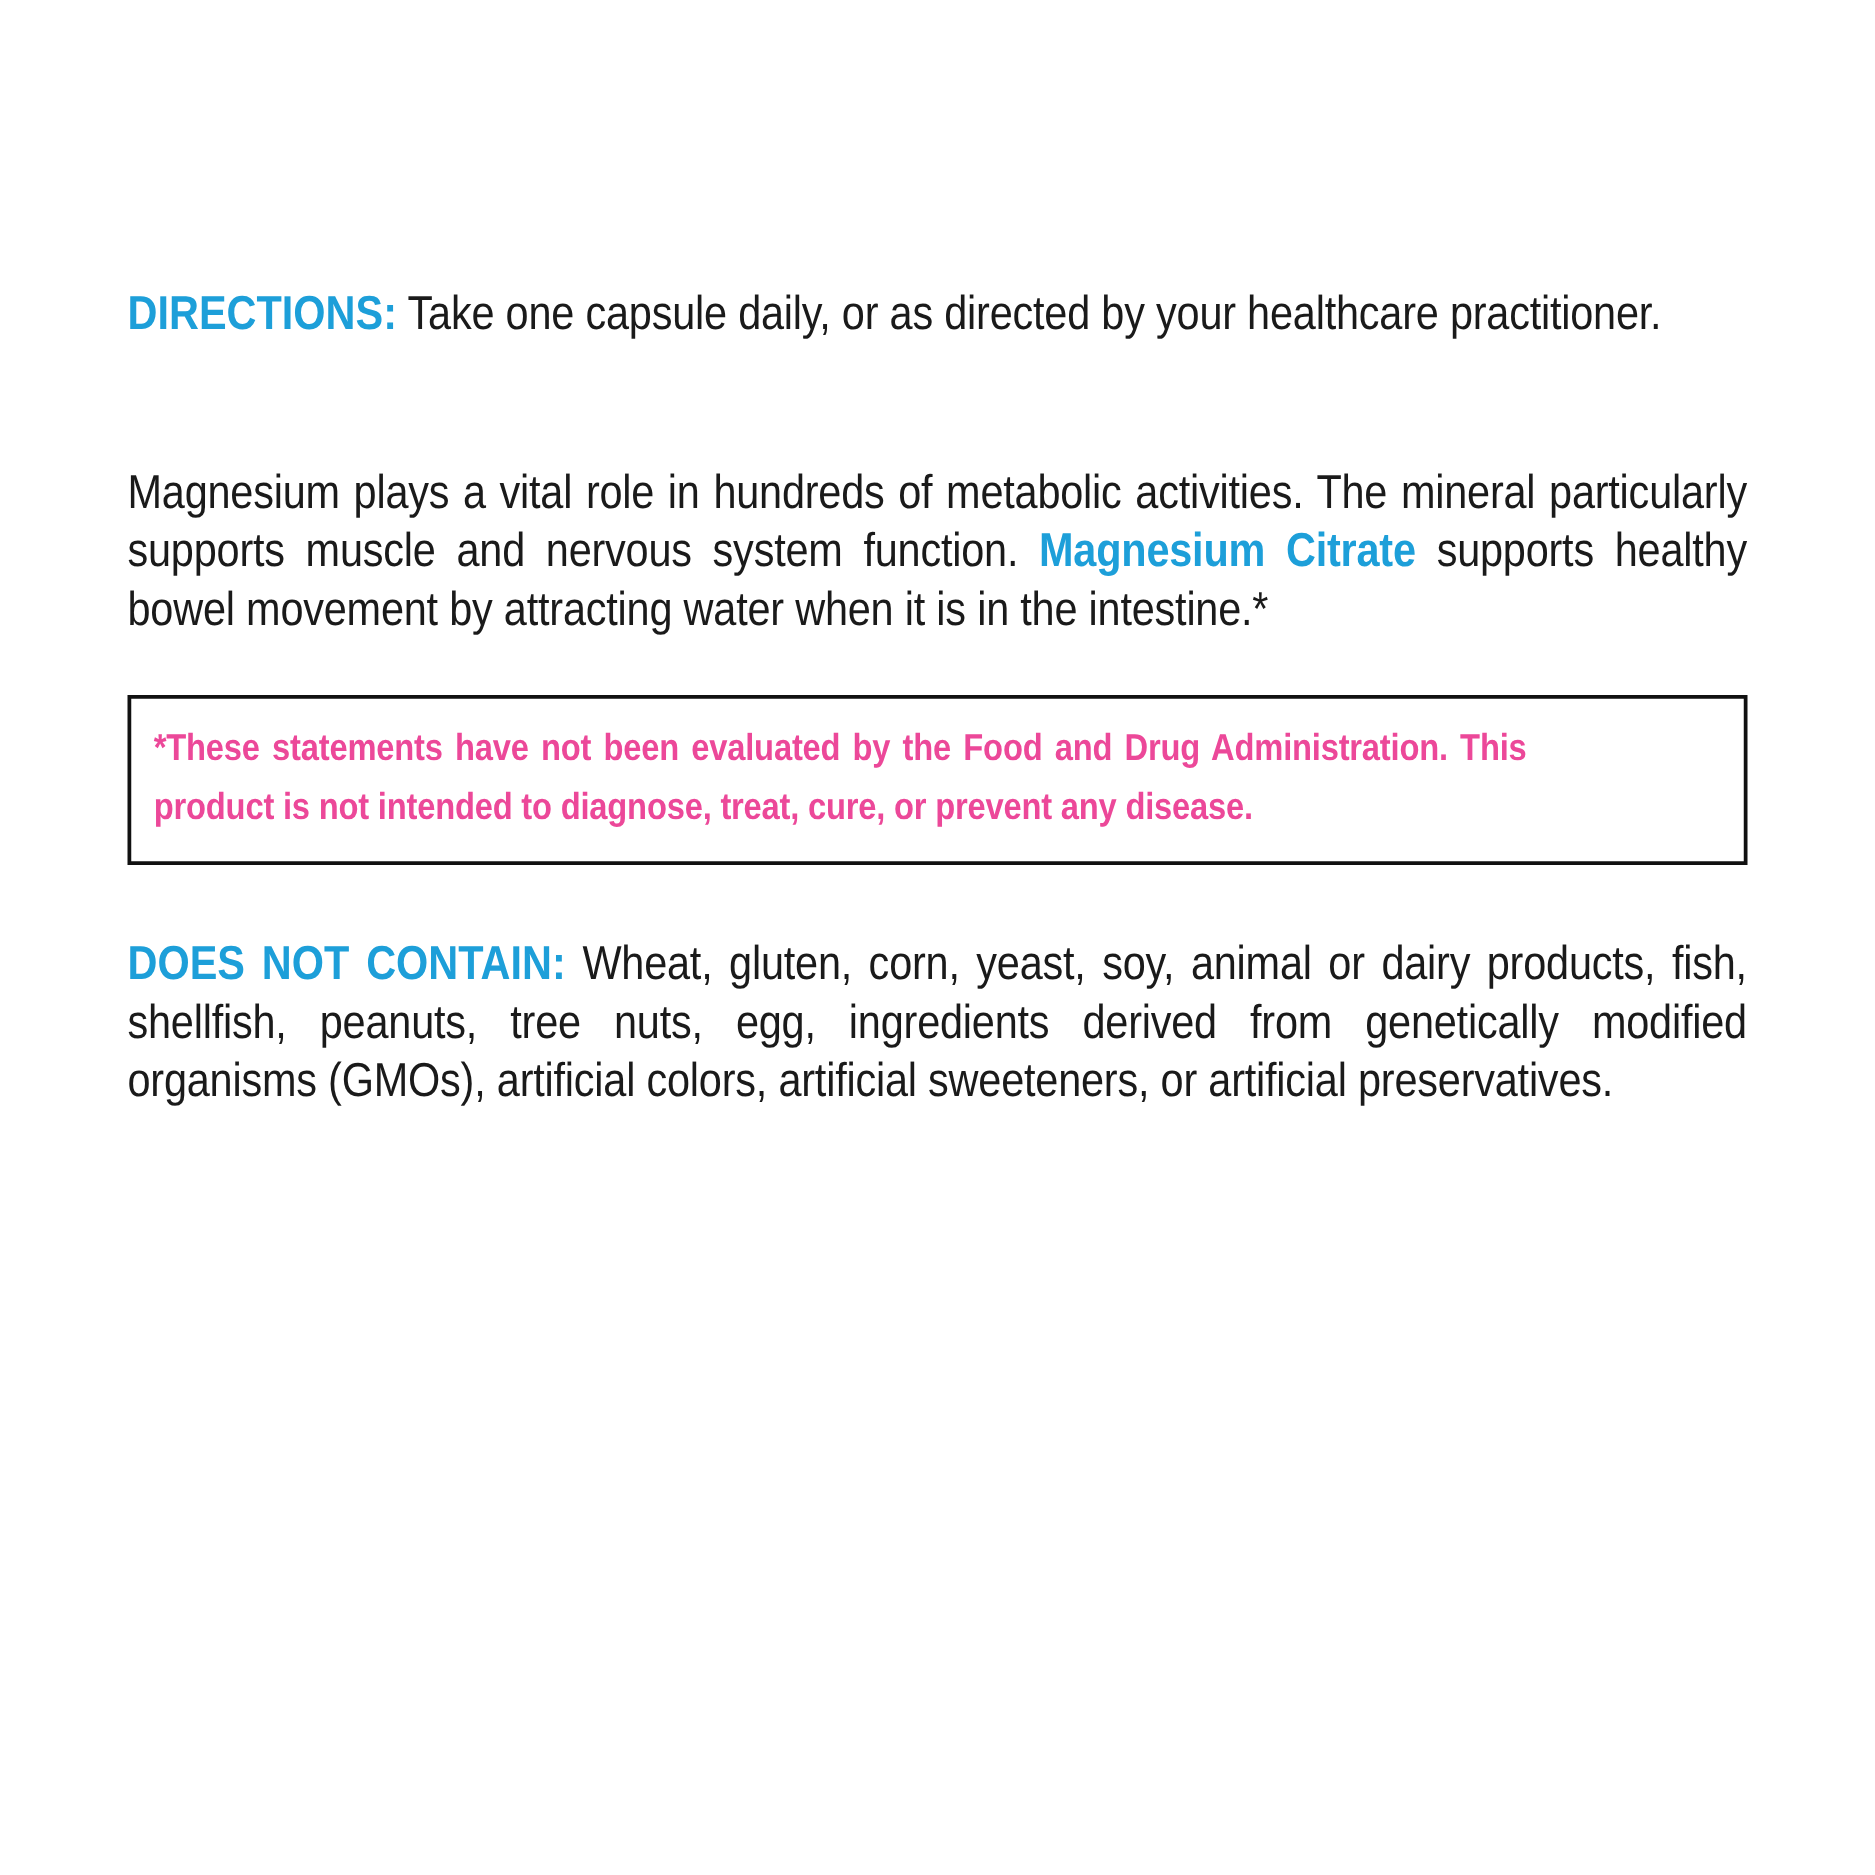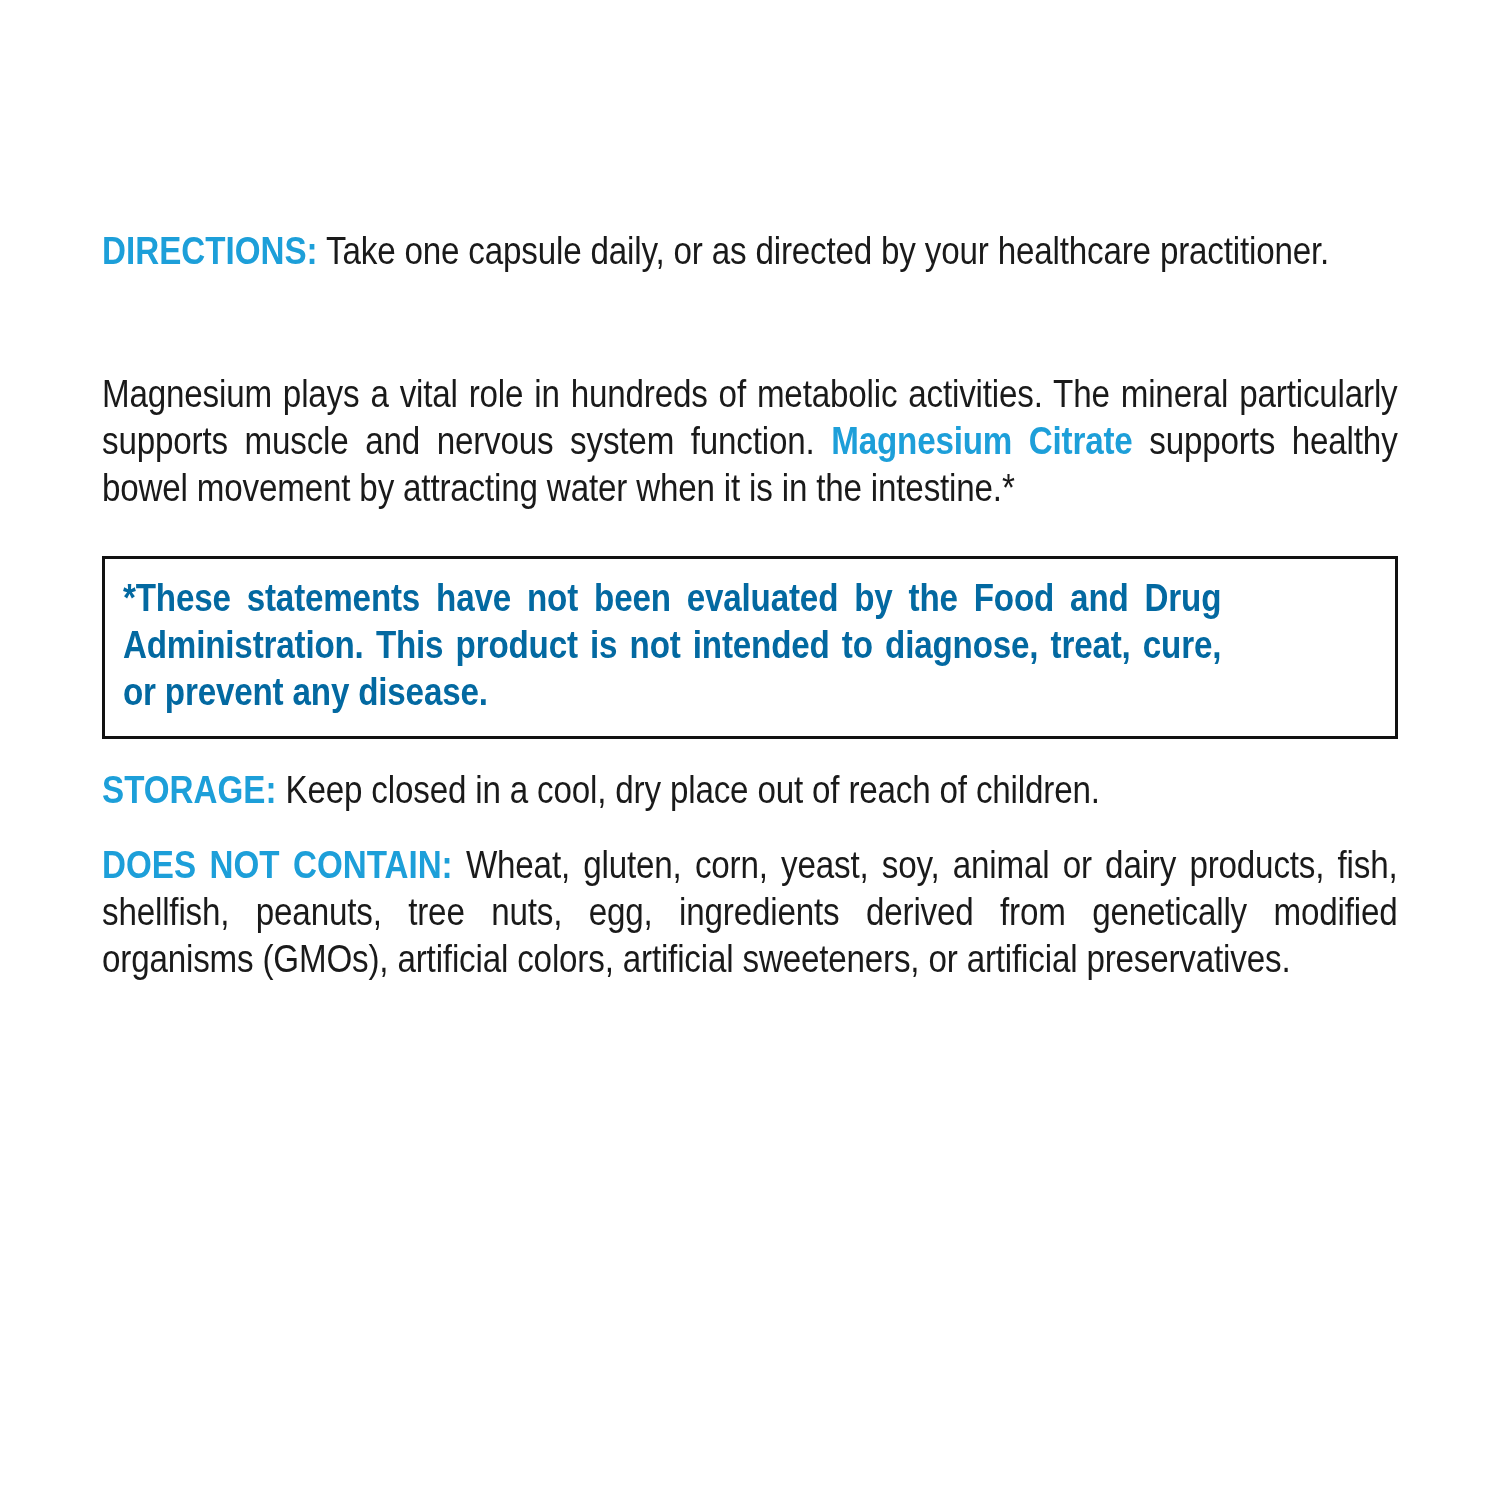--- a/index.html
+++ b/index.html
@@ -72,23 +72,23 @@
     padding: 16px 18px 20px 18px;
     margin: 0;
   }
   #disclaimer-box .cond {
     width: 1258px;
     transform: scaleX(0.873);
   }
   .disclaimer-text {
     font-family: "Liberation Sans", sans-serif;
     font-weight: bold;
-    font-size: 38px;
+    font-size: 30px;
     line-height: 47px;
-    color: #0369a1;
+    color: #ec4899;
     text-align: justify;
     margin: 0;
     letter-spacing: -0.2px;
   }
 </style>
 </head>
 <body>
 
 <div id="label-panel">
 
@@ -114,25 +114,20 @@
   <div id="disclaimer-box">
     <div class="disclaimer-text">
       <span class="cond">
         <span>*These statements have not been evaluated by the Food and Drug Administration. This product is not intended to diagnose, treat, cure, or prevent any disease.</span>
       </span>
     </div>
   </div>
 
   <div class="gap-4"></div>
 
-  <div class="body-text para">
-    <span class="cond">
-      <span class="kicker">STORAGE:</span><span> Keep closed in a cool, dry place out of reach of children.</span>
-    </span>
-  </div>
 
   <div class="gap-5"></div>
 
   <div class="body-text para">
     <span class="cond">
       <span class="kicker">DOES NOT CONTAIN:</span><span> Wheat, gluten, corn, yeast, soy, animal or dairy products, fish, shellfish, peanuts, tree nuts, egg, ingredients derived from genetically modified organisms (GMOs), artificial colors, artificial sweeteners, or artificial preservatives.</span>
     </span>
   </div>
 
 </div>

